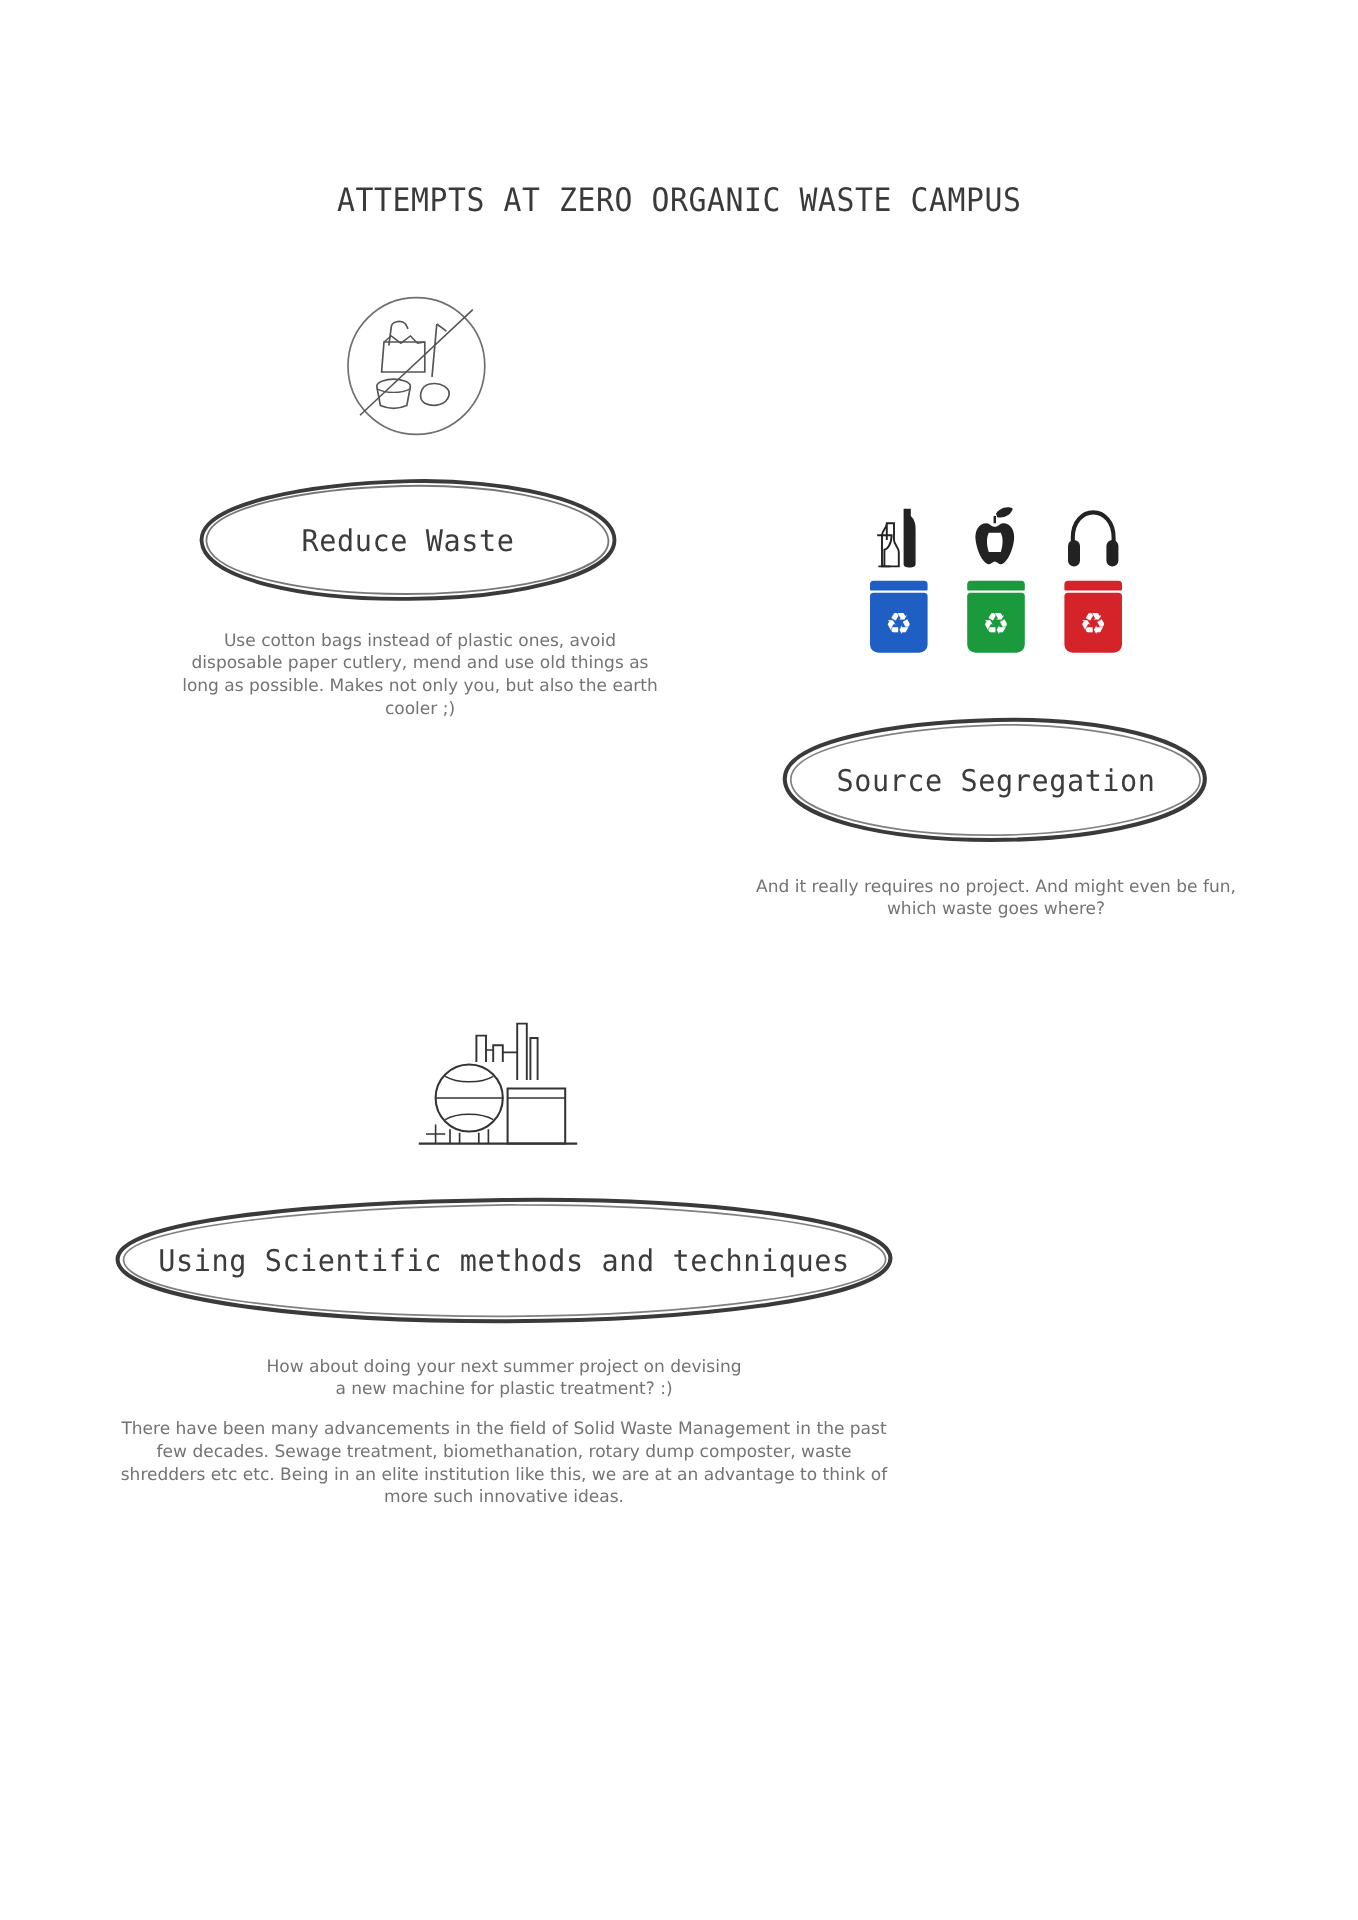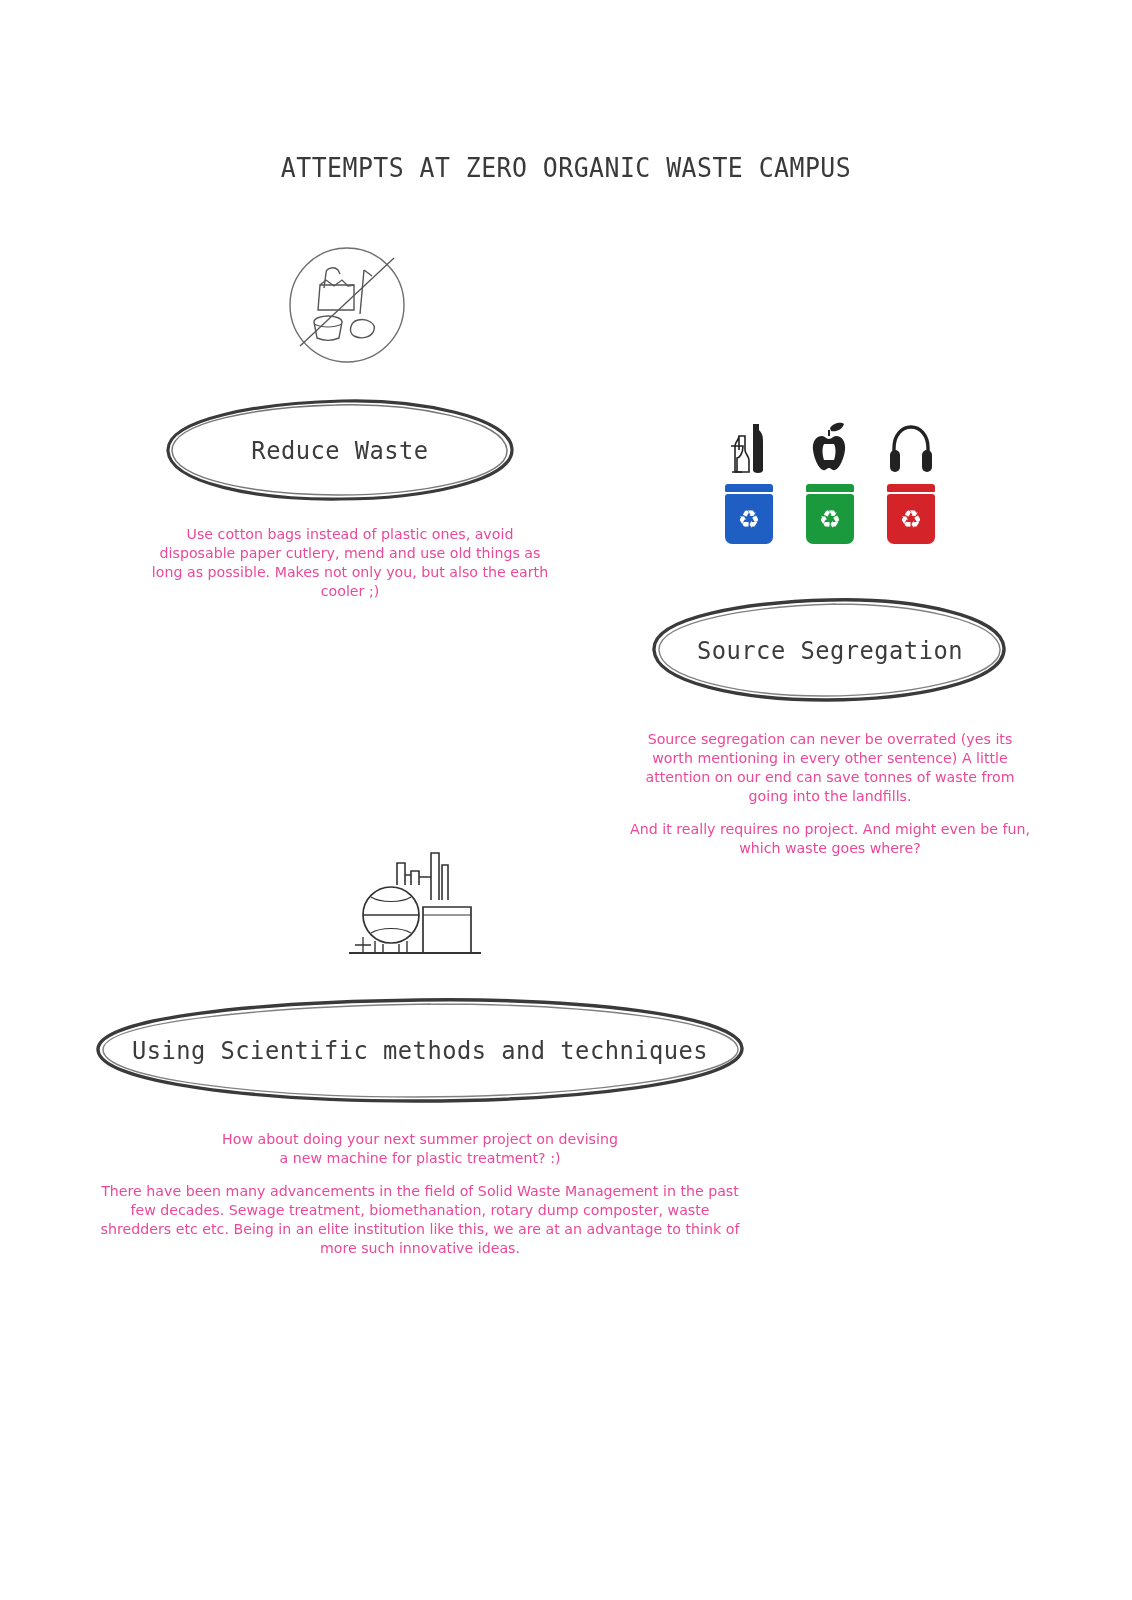--- a/index.html
+++ b/index.html
@@ -57,21 +57,21 @@
     letter-spacing: 0.5px;
     transform: scaleX(0.95);
   }
 
   .body-text {
     position: absolute;
     text-align: center;
     font-family: "DejaVu Sans", sans-serif;
     font-size: 14.2px;
     line-height: 19px;
-    color: #ec4899;
+    color: #737373;
   }
   .body-text p { margin: 0 0 14px 0; }
   .body-text p:last-child { margin-bottom: 0; }
 
   
   #sec-reduce { top: 240px; left: 150px; width: 400px; }
   #icon-bag { position: absolute; top: 0px; left: 132px; }
   #bubble-reduce { position: absolute; top: 155px; left: 10px; width: 360px; height: 110px; }
   #bubble-reduce .bubble-label { font-size: 25px; }
   #text-reduce { top: 285px; left: 0px; width: 400px; }
@@ -207,21 +207,20 @@
 
   <div class="bubble-wrap" id="bubble-source">
     <svg class="bubble-svg" width="360" height="110" viewBox="0 0 360 110">
       <path d="M180 5 C262 3 352 20 354 53 C356 88 258 105 176 105 C92 105 6 88 4 55 C2 22 98 7 180 5 Z" fill="none" stroke="#3a3a3a" stroke-width="3.4" stroke-linecap="round"></path>
       <path d="M186 9 C262 9 348 25 350 54 C352 83 256 101 174 101 C94 101 10 84 9 55 C8 26 104 11 186 9" fill="none" stroke="#4a4a4a" stroke-width="1.4" stroke-linecap="round" opacity="0.7"></path>
     </svg>
     <div class="bubble-label">Source Segregation</div>
   </div>
 
   <div class="body-text" id="text-source">
-    <p>Source segregation can never be overrated (yes its worth mentioning in every other sentence) A little attention on our end can save tonnes of waste from going into the landfills.</p>
     <p>And it really requires no project. And might even be fun, which waste goes where?</p>
   </div>
 </div>
 
 <div class="section" id="sec-science">
 
   <div id="icon-plant">
     <svg width="150" height="130" viewBox="0 0 150 130">
 
       <path d="M62 40 L62 18 L70 18 L70 40" fill="none" stroke="#333" stroke-width="1.6"></path>

